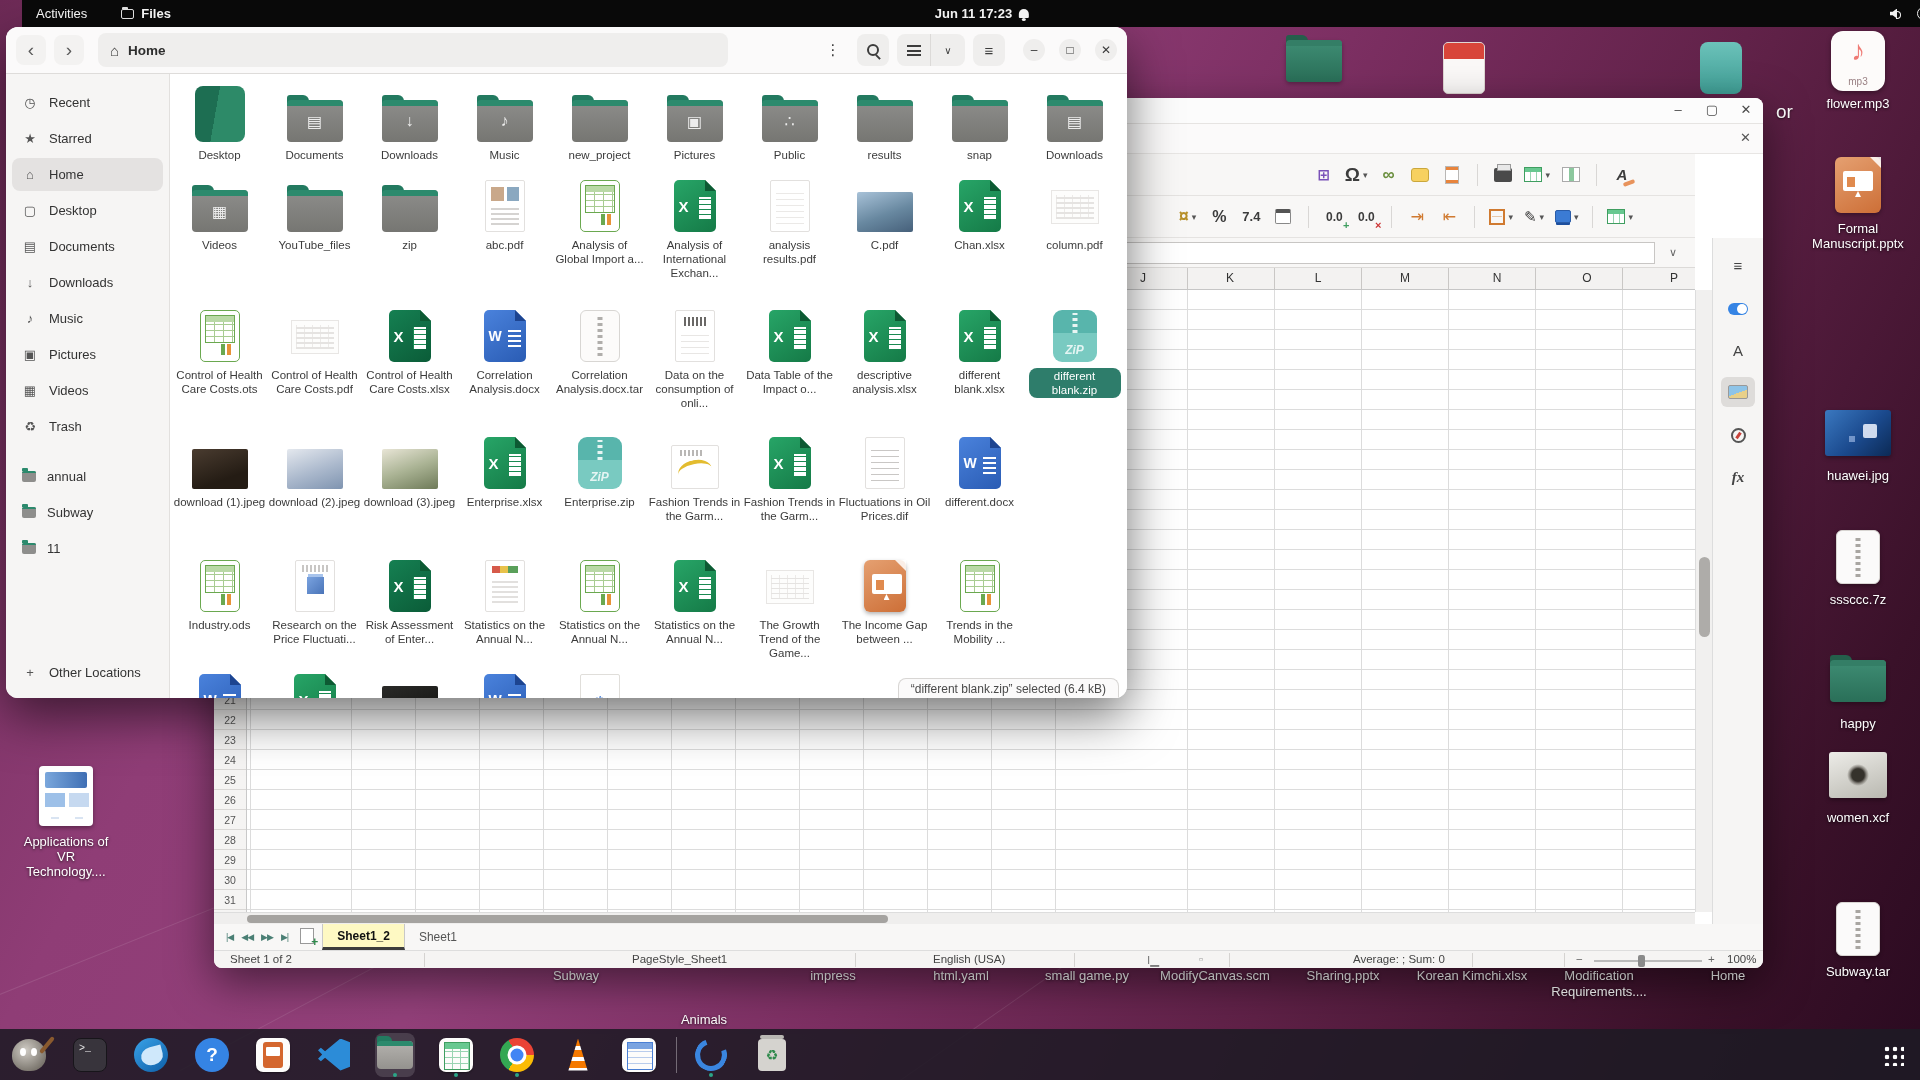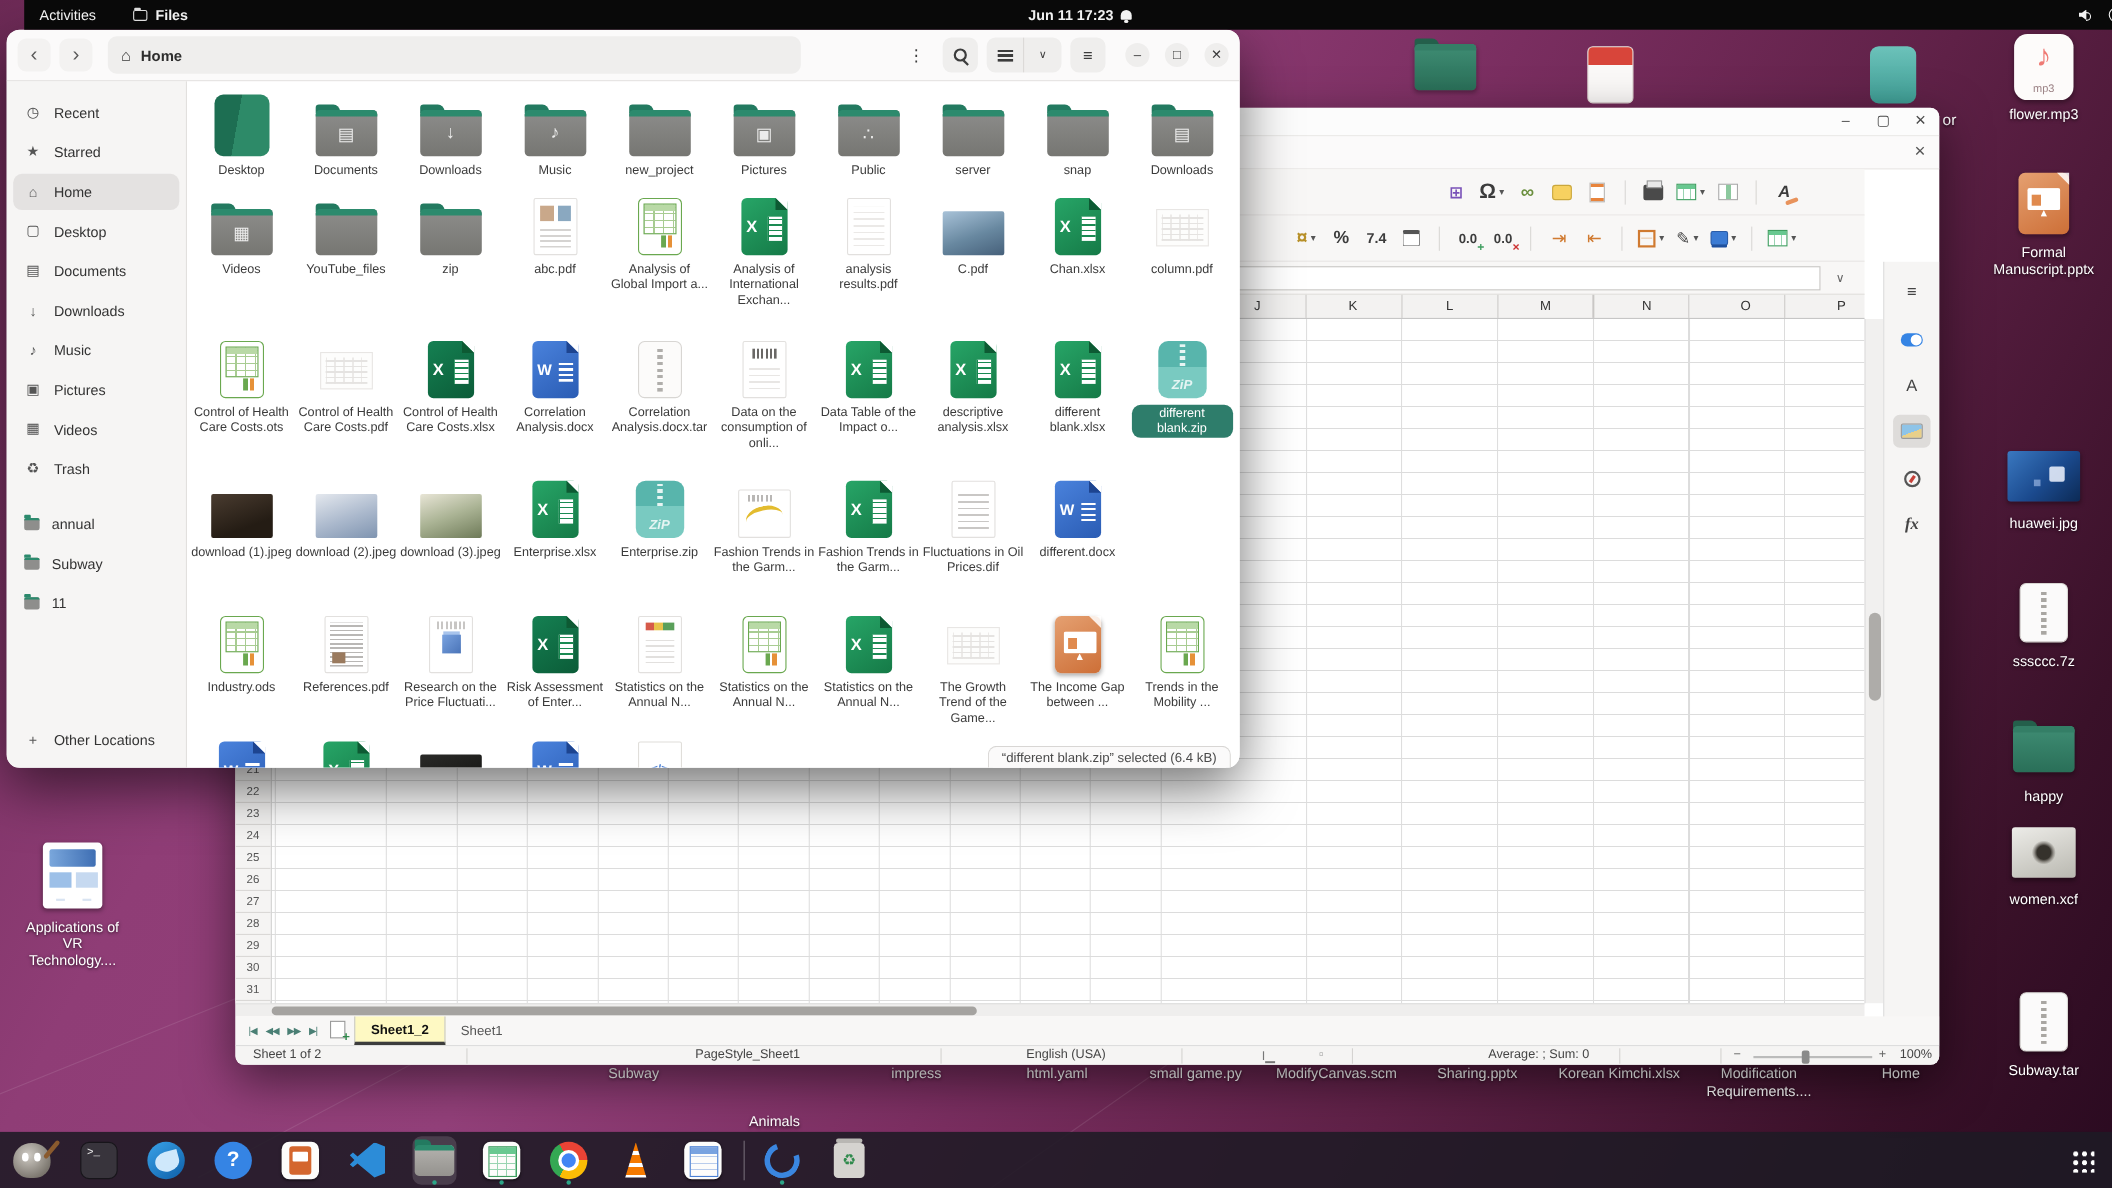--- a/index.html
+++ b/index.html
@@ -49,21 +49,21 @@
   .ic-arch::before { content:""; position:absolute; left:50%; top:6px; bottom:6px; width:5px; transform:translateX(-50%);
     background:repeating-linear-gradient(0deg,#a9a6a2 0 3px,transparent 3px 6px); }
   .ic-folder-teal { width:56px; height:42px; background:linear-gradient(#3f8d74,#2a6f58); border-radius:4px; position:relative; box-shadow:0 2px 4px rgba(0,0,0,.3); }
   .ic-folder-teal::before { content:""; position:absolute; top:-5px; left:0; width:22px; height:8px; background:#245f4b; border-radius:3px 6px 0 0; }
   .ic-folder-teal::after { content:""; position:absolute; top:0; left:0; right:0; height:6px; background:#347e66; border-radius:4px 4px 0 0; }
   .ic-vr { width:54px; height:60px; background:#fff; border-radius:4px; position:relative; box-shadow:0 2px 4px rgba(0,0,0,.35); }
   .ic-vr::before { content:""; position:absolute; left:6px; top:6px; right:6px; height:16px; background:linear-gradient(90deg,#7aa7dc,#3f6fb4); border-radius:2px; }
   .ic-vr::after { content:""; position:absolute; left:6px; top:27px; width:20px; height:14px; background:#9dc0e8; box-shadow:24px 0 0 #c6d9f0, 0 18px 0 -6px #d9e4f2, 24px 18px 0 -6px #d9e4f2; }
   .bottom-label { position:absolute; z-index:1; color:#fff; font-size:13px; text-align:center; width:130px; line-height:1.2; text-shadow:0 1px 3px rgba(0,0,0,.7); }
   .peek { position:absolute; z-index:1; }
-  #peek-frag { position:absolute; z-index:1; color:#fff; font-size:14px; text-shadow:0 1px 2px rgba(0,0,0,.6); }
+  #peek-frag { position:absolute; z-index:1; color:#fff; font-size:19px; text-shadow:0 1px 2px rgba(0,0,0,.6);margin-left:10px; }
   .ic-file-red { width:42px; height:52px; background:#fbf9f8; border:1px solid #e0d8d4; border-radius:5px; position:relative; }
   .ic-file-red::before { content:""; position:absolute; left:0; right:0; top:0; height:16px; background:#d8453a; border-radius:4px 4px 0 0; }
   .ic-file-teal { width:42px; height:52px; background:linear-gradient(#6cc2ba,#3f9e95); border-radius:8px; }
 
   
   #calc { position:absolute; left:214px; top:98px; width:1549px; height:870px; background:#fff; border-radius:8px;
     box-shadow:0 14px 44px rgba(0,0,0,.5); z-index:2; overflow:hidden; font-size:12px; color:#333; }
   #calc-title { position:absolute; left:0; top:0; right:0; height:26px; background:#fcfcfc; border-bottom:1px solid #e6e4e2; }
   .winbtns { position:absolute; right:8px; top:4px; display:flex; gap:16px; color:#4a4a4a; font-size:13px; }
   .winbtns span { width:18px; text-align:center; cursor:default; }
@@ -592,21 +592,21 @@
                 <span class="ic-folder">
                   <span class="g">∴</span>
                 </span>
               </div>
               <div class="flabel">Public</div>
             </div>
             <div class="fitem">
               <div class="fic">
                 <span class="ic-folder"></span>
               </div>
-              <div class="flabel">server</div>
+              <div class="flabel">results</div>
             </div>
             <div class="fitem">
               <div class="fic">
                 <span class="ic-folder"></span>
               </div>
               <div class="flabel">snap</div>
             </div>
             <div class="fitem">
               <div class="fic">
                 <span class="ic-folder">
@@ -831,26 +831,20 @@
               </div>
               <div class="flabel">different.docx</div>
             </div>
           </div>
           <div class="frow" style="height: 114px;">
             <div class="fitem">
               <div class="fic">
                 <span class="ic-ods"></span>
               </div>
               <div class="flabel">Industry.ods</div>
-            </div>
-            <div class="fitem">
-              <div class="fic">
-                <span class="ic-page refs"></span>
-              </div>
-              <div class="flabel">References.pdf</div>
             </div>
             <div class="fitem">
               <div class="fic">
                 <span class="ic-page cube"></span>
               </div>
               <div class="flabel">Research on the Price Fluctuati...</div>
             </div>
             <div class="fitem">
               <div class="fic">
                 <span class="ic-xlsx dark">

